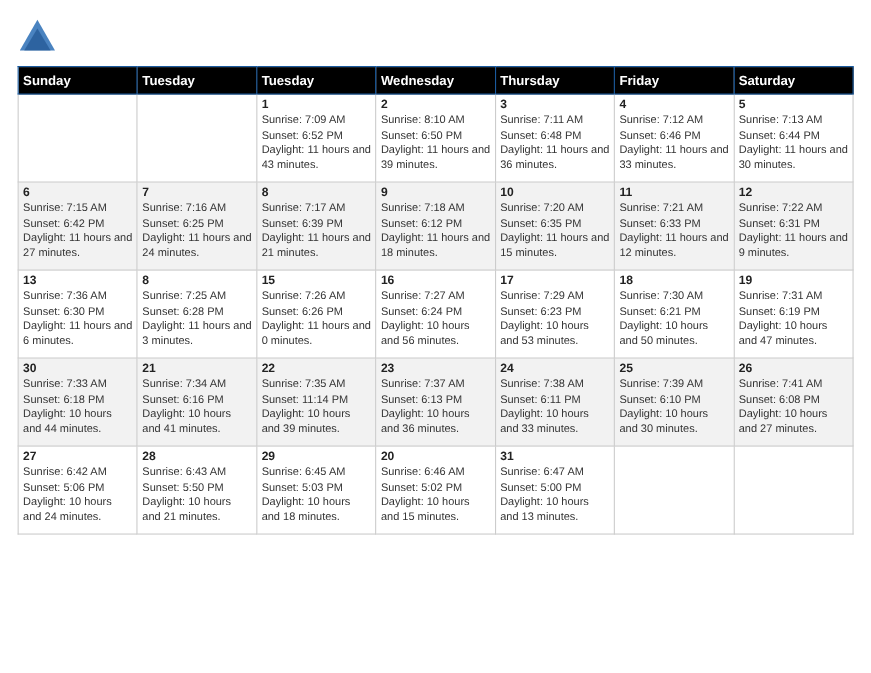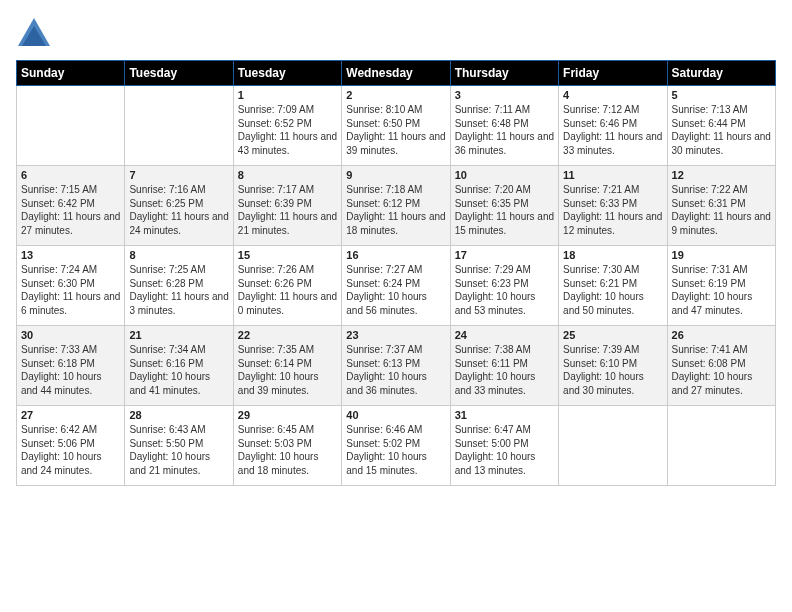--- a/index.html
+++ b/index.html
@@ -203,21 +203,21 @@
         <td>
           <span class="day-num">12</span>
           <div class="day-info">Sunrise: 7:22 AM
 Sunset: 6:31 PM
 Daylight: 11 hours and 9 minutes.</div>
         </td>
       </tr>
       <tr>
         <td>
           <span class="day-num">13</span>
-          <div class="day-info">Sunrise: 7:24 AM
+          <div class="day-info">Sunrise: 7:36 AM
 Sunset: 6:30 PM
 Daylight: 11 hours and 6 minutes.</div>
         </td>
         <td>
           <span class="day-num">8</span>
           <div class="day-info">Sunrise: 7:25 AM
 Sunset: 6:28 PM
 Daylight: 11 hours and 3 minutes.</div>
         </td>
         <td>
@@ -260,21 +260,21 @@
         </td>
         <td>
           <span class="day-num">21</span>
           <div class="day-info">Sunrise: 7:34 AM
 Sunset: 6:16 PM
 Daylight: 10 hours and 41 minutes.</div>
         </td>
         <td>
           <span class="day-num">22</span>
           <div class="day-info">Sunrise: 7:35 AM
-Sunset: 6:14 PM
+Sunset: 11:14 PM
 Daylight: 10 hours and 39 minutes.</div>
         </td>
         <td>
           <span class="day-num">23</span>
           <div class="day-info">Sunrise: 7:37 AM
 Sunset: 6:13 PM
 Daylight: 10 hours and 36 minutes.</div>
         </td>
         <td>
           <span class="day-num">24</span>
@@ -308,21 +308,21 @@
 Sunset: 5:50 PM
 Daylight: 10 hours and 21 minutes.</div>
         </td>
         <td>
           <span class="day-num">29</span>
           <div class="day-info">Sunrise: 6:45 AM
 Sunset: 5:03 PM
 Daylight: 10 hours and 18 minutes.</div>
         </td>
         <td>
-          <span class="day-num">40</span>
+          <span class="day-num">20</span>
           <div class="day-info">Sunrise: 6:46 AM
 Sunset: 5:02 PM
 Daylight: 10 hours and 15 minutes.</div>
         </td>
         <td>
           <span class="day-num">31</span>
           <div class="day-info">Sunrise: 6:47 AM
 Sunset: 5:00 PM
 Daylight: 10 hours and 13 minutes.</div>
         </td>

